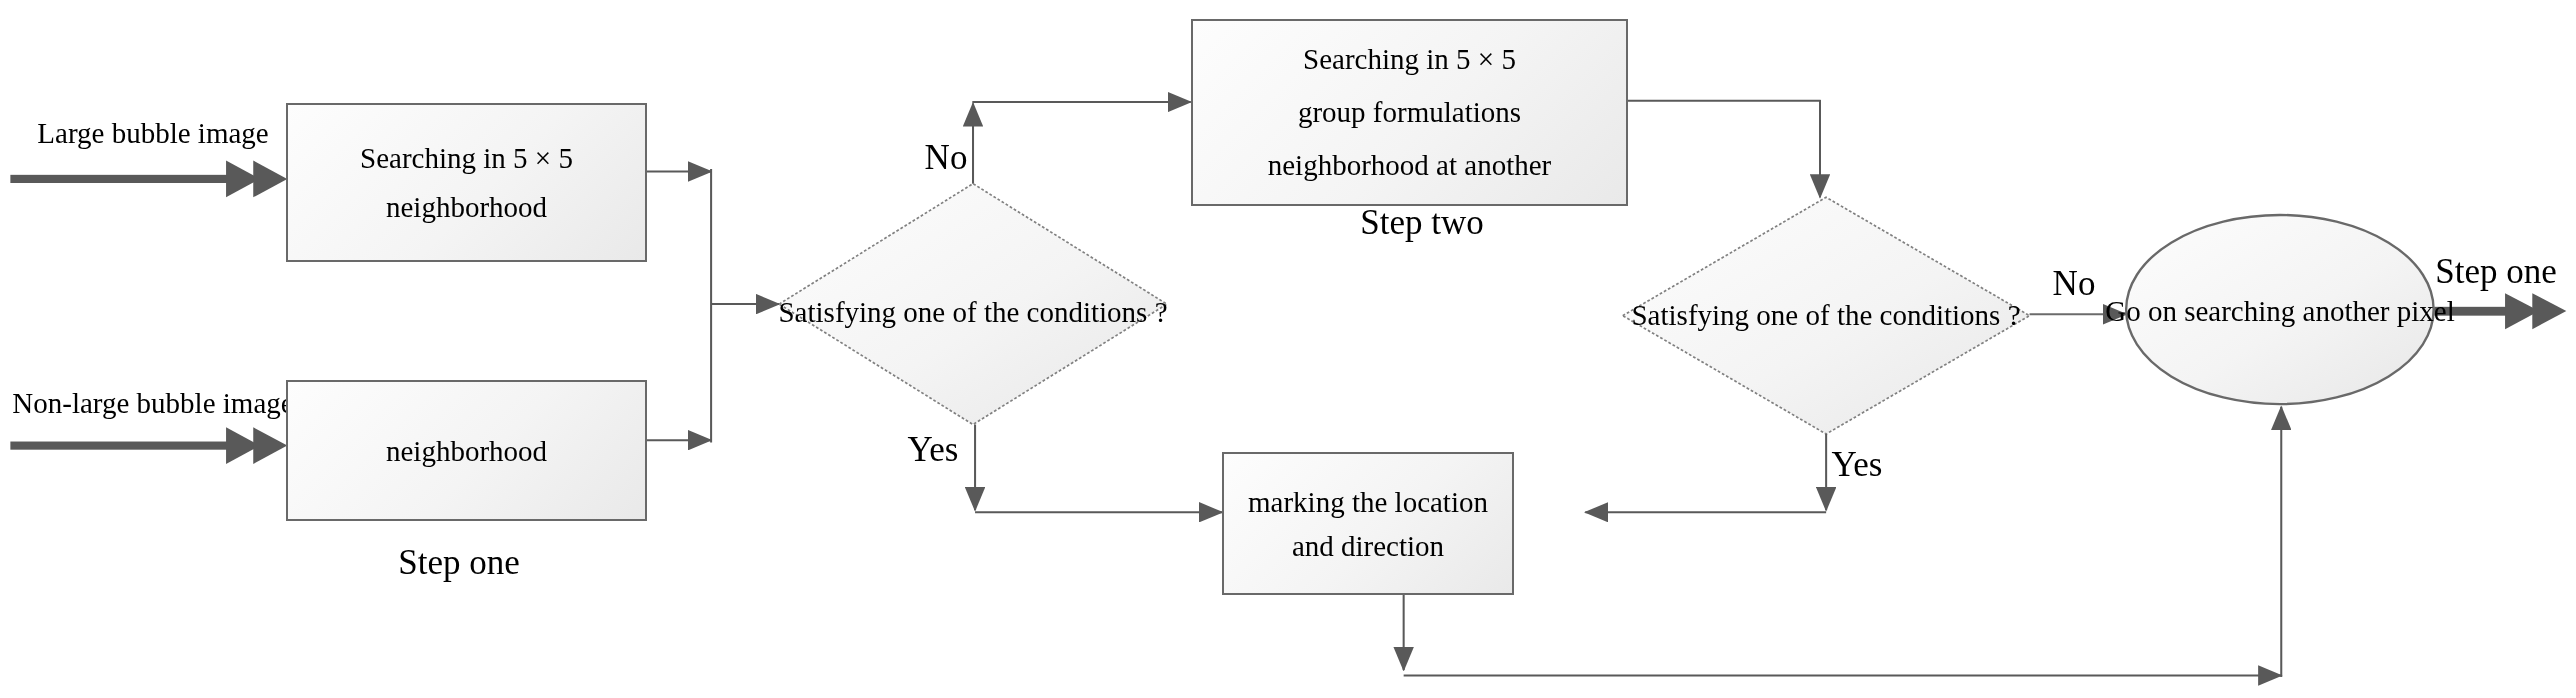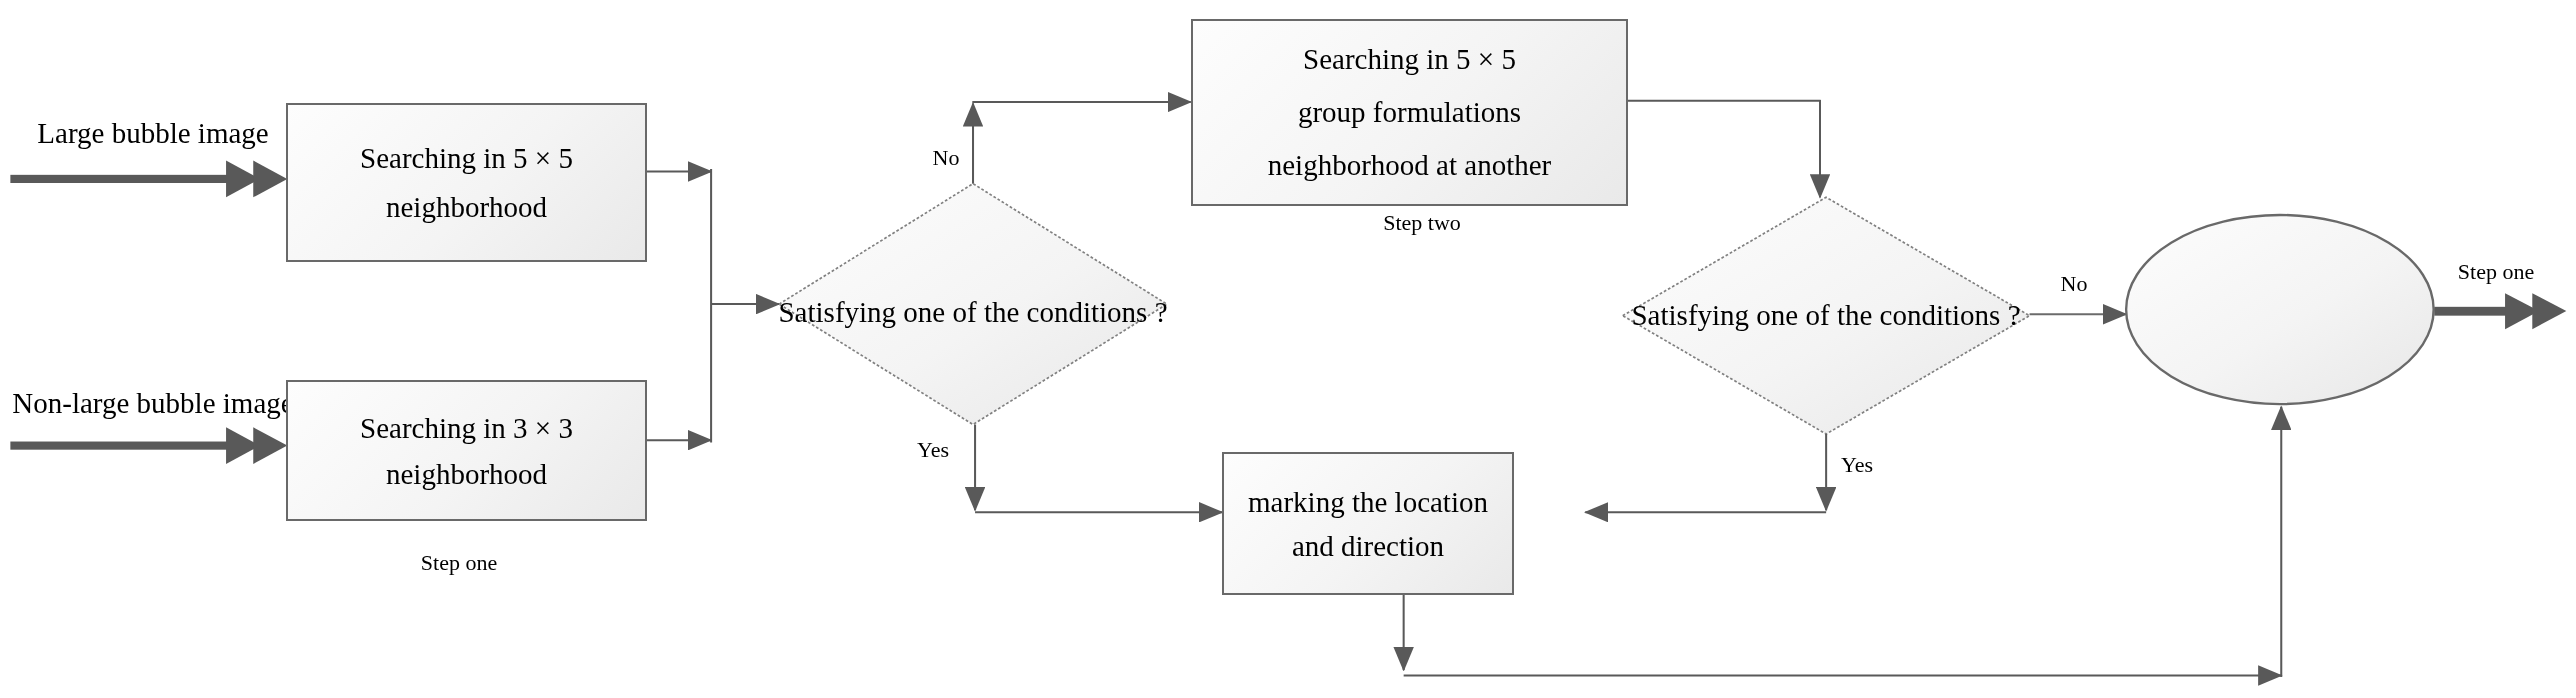--- a/index.html
+++ b/index.html
@@ -7,21 +7,21 @@
          font-family:"Liberation Serif","DejaVu Serif",serif;color:#000;}
   #diagram-svg{position:absolute;left:0;top:0;}
   .pbox{position:absolute;box-sizing:border-box;border:2px solid #696969;
         background:linear-gradient(135deg,#fdfdfd 0%,#f4f4f4 55%,#e9e9e9 100%);
         display:flex;flex-direction:column;justify-content:center;align-items:center;
         text-align:center;font-size:29px;white-space:nowrap;margin-top:11px;}
   .pbox .ln{display:block;}
   .txt{position:absolute;transform:translate(-50%,-50%);
        font-size:29px;white-space:nowrap;}
   .lbl{position:absolute;transform:translate(-50%,-50%);text-align:center;
-       font-size:22px;white-space:nowrap;}
+       font-size:35px;white-space:nowrap;}
   .lh70 .ln{line-height:49px;}
   .lh68 .ln{line-height:46px;}
   .lh78 .ln{line-height:53px;}
   .lh64 .ln{line-height:44px;}
   .lh60 .ln{line-height:41px;}
 </style>
 </head>
 <body>
 
 <div id="stage">
@@ -93,21 +93,20 @@
   <div class="txt lh64" style="left:153px;top:403px;">
     <span class="ln">Non-large bubble</span>
     <span class="ln">image</span>
   </div>
 
   <div class="pbox lh70" style="left:286px;top:92px;width:361px;height:159px;">
     <span class="ln">Searching in 5 × 5</span>
     <span class="ln">neighborhood</span>
   </div>
   <div class="pbox lh68" style="left:286px;top:369px;width:361px;height:141px;">
-    <span class="ln">Searching in 3 × 3</span>
     <span class="ln">neighborhood</span>
   </div>
   <div class="pbox lh78" style="left:1191px;top:8.2px;width:437px;height:187px;">
     <span class="ln">Searching in 5 × 5</span>
     <span class="ln">group formulations</span>
     <span class="ln">neighborhood at another</span>
   </div>
   <div class="pbox lh64" style="left:1222px;top:441px;width:292px;height:143px;">
     <span class="ln">marking the location</span>
     <span class="ln">and direction</span>
@@ -115,20 +114,24 @@
 
   <div class="txt lh68" style="left:973px;top:312px;">
     <span class="ln">Satisfying one of the</span>
     <span class="ln">conditions ?</span>
   </div>
   <div class="txt lh68" style="left:1826px;top:315px;">
     <span class="ln">Satisfying one of the</span>
     <span class="ln">conditions ?</span>
   </div>
 
+  <div class="txt lh64" style="left:2280px;top:311px;">
+    <span class="ln">Go on searching</span>
+    <span class="ln">another pixel</span>
+  </div>
 
   <div class="lbl" style="left:946px;top:158px;">No</div>
   <div class="lbl" style="left:933px;top:450px;">Yes</div>
   <div class="lbl" style="left:2074px;top:284px;">No</div>
   <div class="lbl" style="left:1857px;top:465px;">Yes</div>
 
   <div class="lbl" style="left:459px;top:563px;">Step one</div>
   <div class="lbl" style="left:1422px;top:223px;">Step two</div>
   <div class="lbl" style="left:2496px;top:272px;">Step one</div>
 

